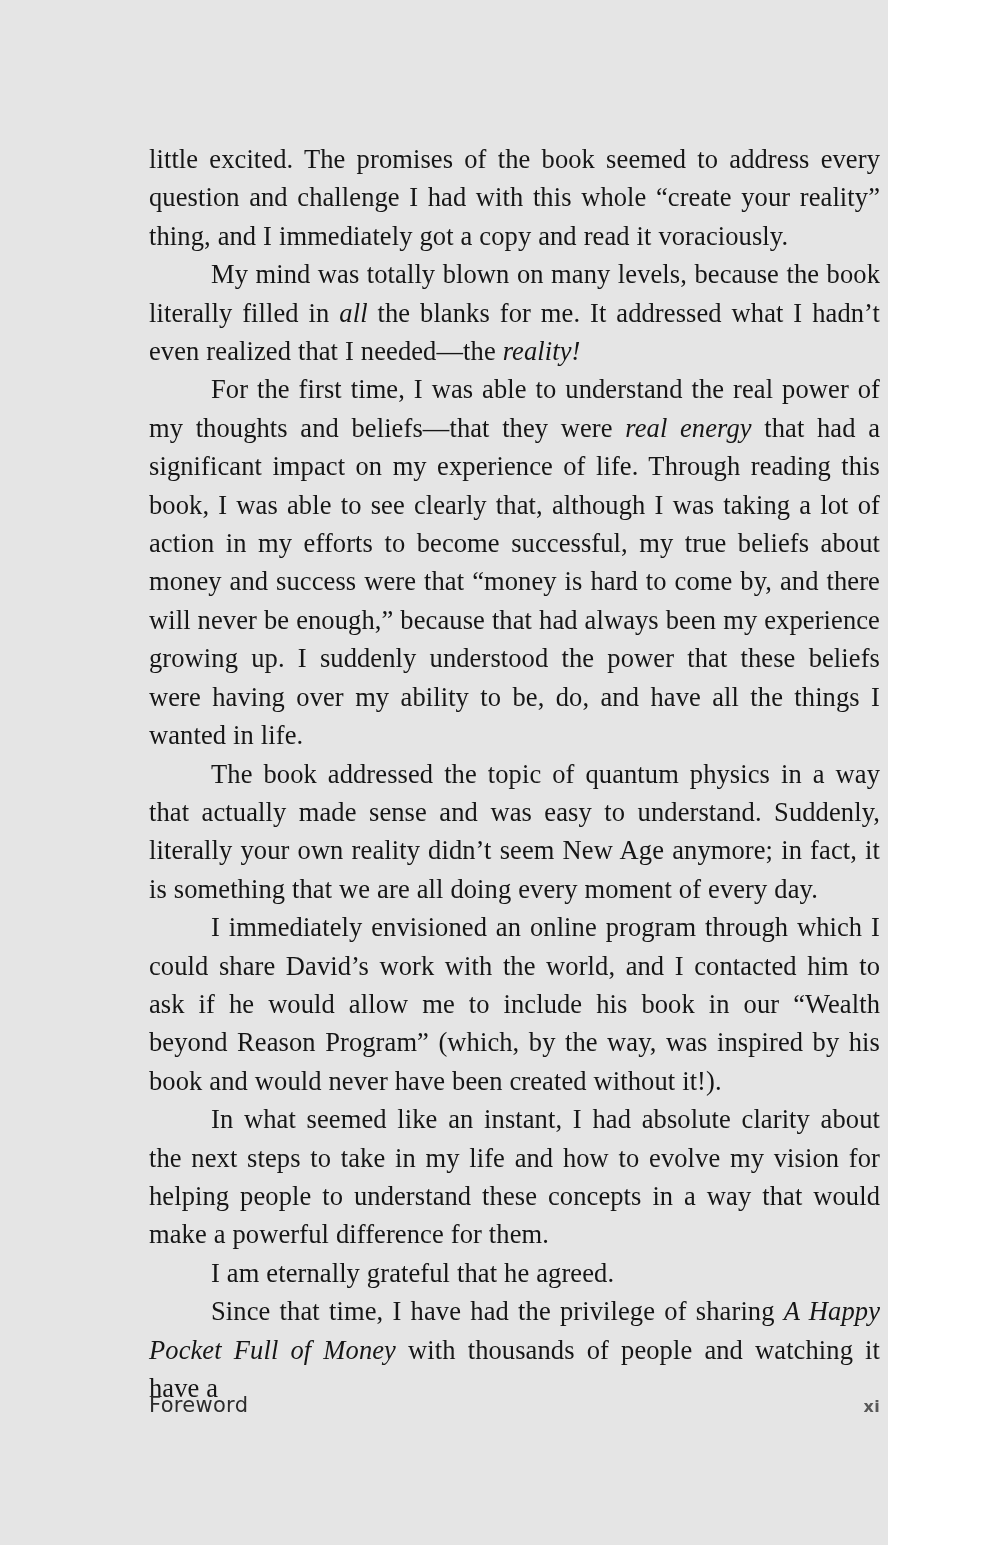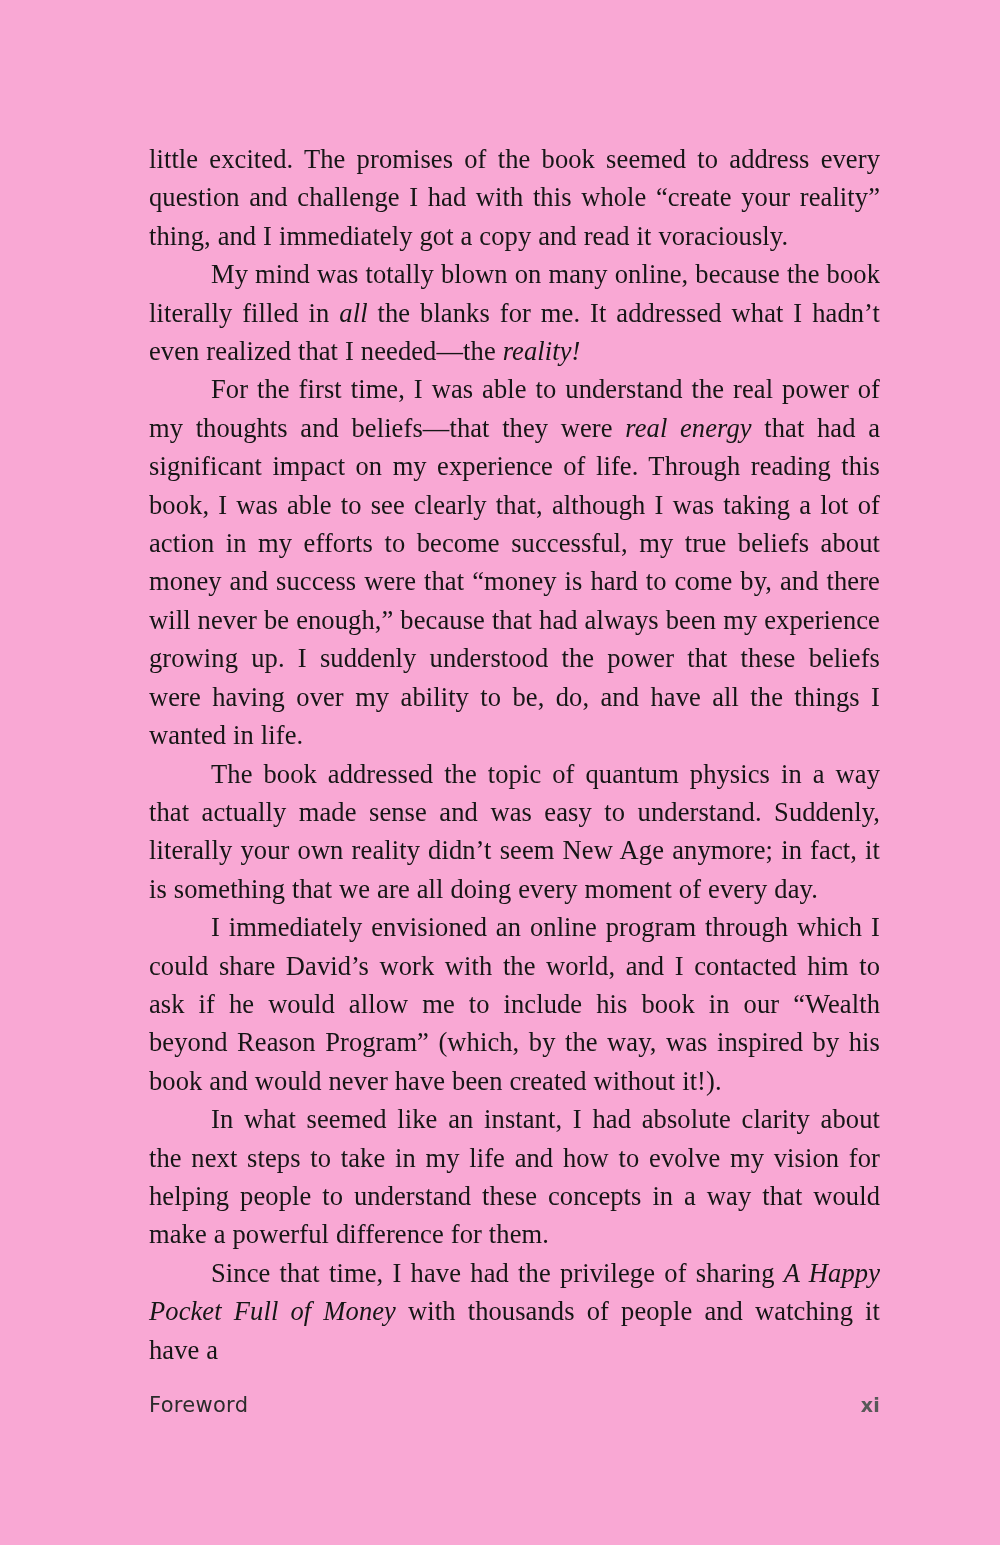--- a/index.html
+++ b/index.html
@@ -2,23 +2,23 @@
 <html><head>
 <meta charset="utf-8">
 <style>
   html, body {
     margin: 0;
     padding: 0;
     background: #ffffff;
   }
   .page {
     position: relative;
-    width: 1000px;
+    width: 888px;
     height: 1545px;
-    background: #f9a8d4;
+    background: #e5e5e5;
     overflow: hidden;
     box-sizing: border-box;
   }
   .text-block {
     position: absolute;
     left: 149px;
     top: 140px;
     width: 731px;
   }
   .para {
@@ -50,45 +50,46 @@
     justify-content: space-between;
   }
   .footer-label {
     font-family: "DejaVu Sans", "Liberation Sans", sans-serif;
     font-size: 21px;
     color: #2b2b2b;
     letter-spacing: 0.3px;
   }
   .footer-page {
     font-family: "DejaVu Sans", "Liberation Sans", sans-serif;
-    font-size: 19px;
+    font-size: 16px;
     font-weight: bold;
     color: #585858;
     letter-spacing: 0.3px;
   }
 </style>
 </head>
 <body>
 
 <div class="page">
 
   <div class="text-block">
 
     <p class="para"><span>little excited. The promises of the book seemed to address every question and challenge I had with this whole “create your reality” thing, and I immediately got a copy and read it voraciously.</span></p>
 
-    <p class="para indent"><span>My mind was totally blown on many online, because the book literally filled in </span><em>all</em><span> the blanks for me. It addressed what I hadn’t even realized that I needed—the </span><em>reality!</em></p>
+    <p class="para indent"><span>My mind was totally blown on many levels, because the book literally filled in </span><em>all</em><span> the blanks for me. It addressed what I hadn’t even realized that I needed—the </span><em>reality!</em></p>
 
     <p class="para indent"><span>For the first time, I was able to understand the real power of my thoughts and beliefs—that they were </span><em>real energy</em><span> that had a significant impact on my experience of life. Through reading this book, I was able to see clearly that, although I was taking a lot of action in my efforts to become successful, my true beliefs about money and success were that “money is hard to come by, and there will never be enough,” because that had always been my experience growing up. I suddenly understood the power that these beliefs were having over my ability to be, do, and have all the things I wanted in life.</span></p>
 
     <p class="para indent"><span>The book addressed the topic of quantum physics in a way that actually made sense and was easy to understand. Suddenly, literally your own reality didn’t seem New Age anymore; in fact, it is something that we are all doing every moment of every day.</span></p>
 
     <p class="para indent"><span>I immediately envisioned an online program through which I could share David’s work with the world, and I contacted him to ask if he would allow me to include his book in our “Wealth beyond Reason Program” (which, by the way, was inspired by his book and would never have been created without it!).</span></p>
 
     <p class="para indent"><span>In what seemed like an instant, I had absolute clarity about the next steps to take in my life and how to evolve my vision for helping people to understand these concepts in a way that would make a powerful difference for them.</span></p>
 
+    <p class="para indent"><span>I am eternally grateful that he agreed.</span></p>
 
     <p class="para indent"><span>Since that time, I have had the privilege of sharing </span><em>A Happy Pocket Full of Money</em><span> with thousands of people and watching it have a</span></p>
 
   </div>
 
   <div class="footer">
     <span class="footer-label">Foreword</span>
     <span class="footer-page">xi</span>
   </div>
 

